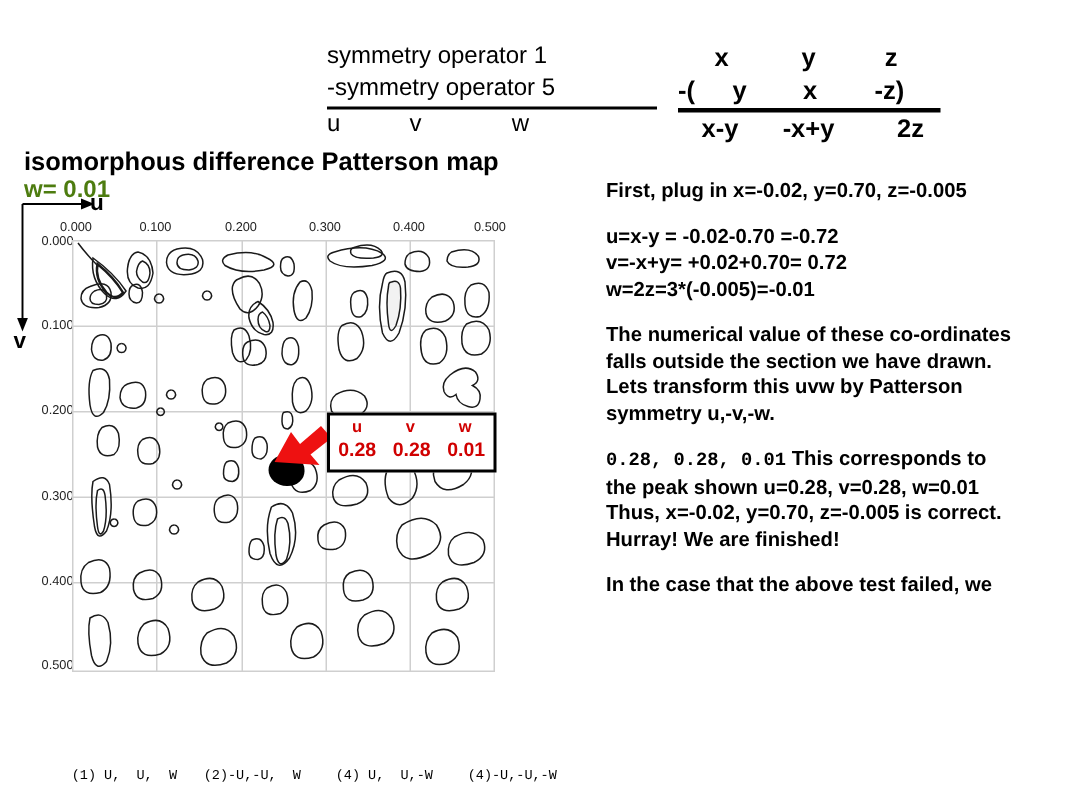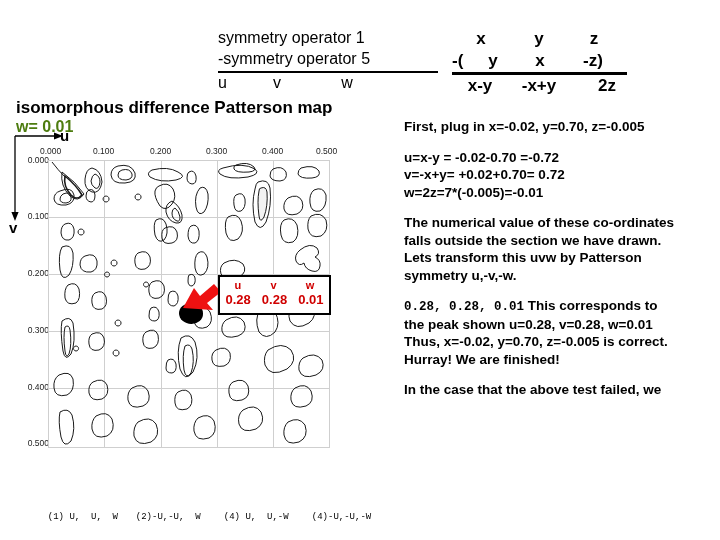--- a/index.html
+++ b/index.html
@@ -132,21 +132,21 @@
 
   <div id="explain">
 
     <div class="para">
       <p>First, plug in x=-0.02, y=0.70, z=-0.005</p>
     </div>
 
     <div class="para">
       <p>u=x-y  = -0.02-0.70 =-0.72</p>
       <p>v=-x+y= +0.02+0.70= 0.72</p>
-      <p>w=2z=7*(-0.005)=-0.01</p>
+      <p>w=2z=3*(-0.005)=-0.01</p>
     </div>
 
     <div class="para">
       <p>The numerical value of these co-ordinates</p>
       <p>falls outside the section we have drawn.</p>
       <p>Lets transform this uvw by Patterson</p>
       <p>symmetry u,-v,-w.</p>
     </div>
 
     <div class="para">

